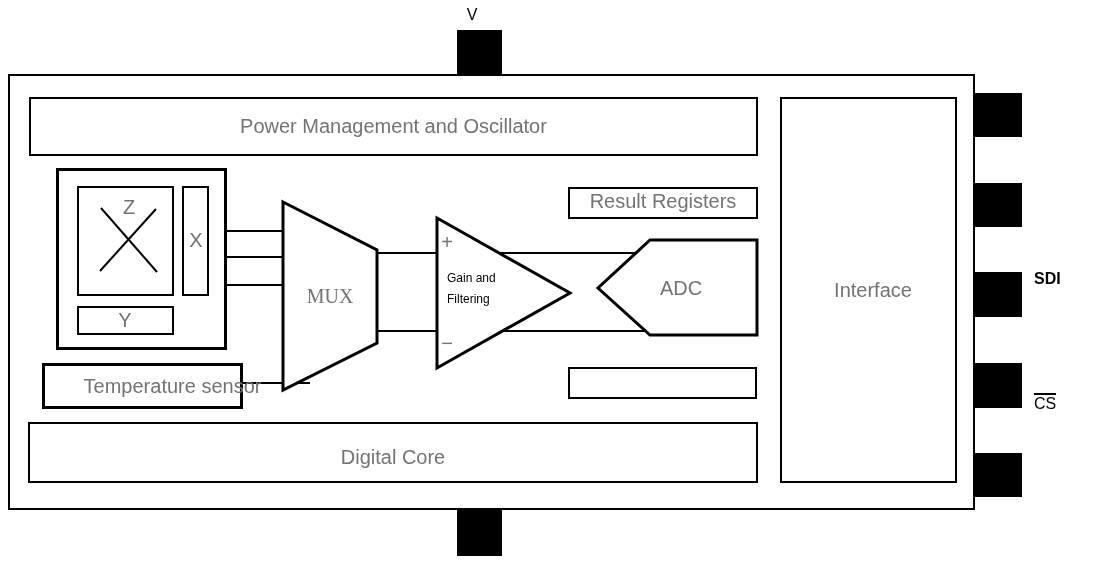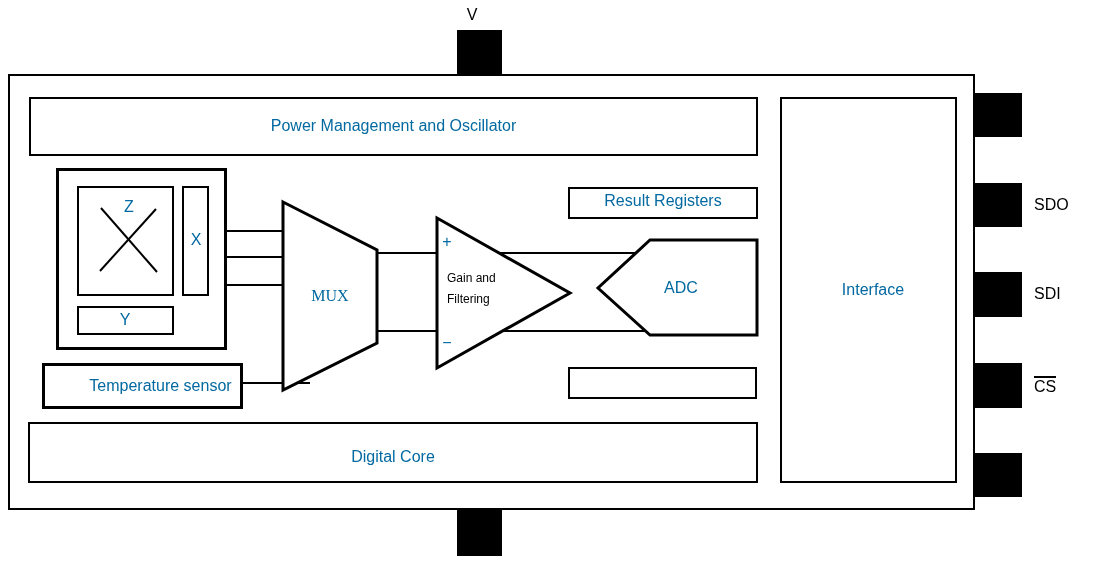--- a/index.html
+++ b/index.html
@@ -35,25 +35,25 @@
     box-sizing: border-box;
     border: 2px solid #000000;
     background: transparent;
     z-index: 0;
   }
   .lbl {
     position: absolute;
     display: flex;
     align-items: center;
     justify-content: center;
-    font-size: 16px;
+    font-size: 20px;
     line-height: 1.15;
     white-space: nowrap;
     z-index: 3;
-    color: #0369a1;
+    color: #737373;
   }
   .pin {
     position: absolute;
     background: #000000;
     z-index: 2;
   }
   .pinlbl {
     position: absolute;
     display: flex;
     align-items: center;
@@ -118,21 +118,21 @@
 
   <div class="box" style="left:568px; top:367px; width:189px; height:32px;"></div>
 
   <div class="box" style="left:28px; top:422px; width:730px; height:61px;"></div>
   <div class="lbl" style="left:28px; top:422px; width:730px; height:71px;">Digital Core</div>
 
   <div class="box" style="left:780px; top:97px; width:177px; height:386px;"></div>
   <div class="lbl" style="left:780px; top:97px; width:186px; height:386px;">Interface</div>
 
   <div class="box thick" style="left:42px; top:363px; width:201px; height:46px;"></div>
-  <div class="lbl" style="left:42px; top:363px; width:237px; height:46px;">Temperature sensor</div>
+  <div class="lbl" style="left:42px; top:363px; width:237px; height:46px;padding-left:12px;">Temperature sensor</div>
 
   <div class="box thick" style="left:56px; top:168px; width:171px; height:182px;"></div>
   <div class="box" style="left:77px; top:186px; width:97px; height:110px;"></div>
   <div class="lbl" style="left:117px; top:197px; width:24px; height:20px;">Z</div>
   <div class="box" style="left:182px; top:186px; width:27px; height:110px;"></div>
   <div class="lbl" style="left:184px; top:230px; width:24px; height:20px;">X</div>
   <div class="box" style="left:77px; top:306px; width:97px; height:29px;"></div>
   <div class="lbl" style="left:113px; top:309px; width:24px; height:22px;">Y</div>
 
   <div class="lbl" style="left:290px; top:282px; width:80px; height:28px;font-family:Liberation Serif, serif;">MUX</div>
@@ -149,25 +149,24 @@
     <span>V</span>
       <sub class="vsub">CC</sub>
   </div>
 
   <div class="pin" style="left:457px; top:510px; width:45px; height:46px;"></div>
   <div class="pinlbl center" style="left:434px; top:585px; width:92px; height:24px;">GND</div>
 
   <div class="pin" style="left:975px; top:93px; width:47px; height:44px;"></div>
 
   <div class="pin" style="left:975px; top:183px; width:47px; height:44px;"></div>
-  <div class="pinlbl" style="left:1034px; top:183px; width:66px; height:44px;">SDO</div>
 
   <div class="pin" style="left:975px; top:272px; width:47px; height:45px;"></div>
-  <div class="pinlbl" style="left:1034px; top:271px; width:66px; height:45px;">SDI</div>
+  <div class="pinlbl" style="left:1034px; top:256px; width:66px; height:45px;font-weight:bold;">SDI</div>
 
   <div class="pin" style="left:975px; top:363px; width:47px; height:45px;"></div>
-  <div class="pinlbl" style="left:1034px; top:363px; width:66px; height:45px;">
+  <div class="pinlbl" style="left:1034px; top:380px; width:66px; height:45px;">
     <span class="overline">CS</span>
   </div>
 
   <div class="pin" style="left:975px; top:453px; width:47px; height:44px;"></div>
 
 </div>
 
 </body></html>

